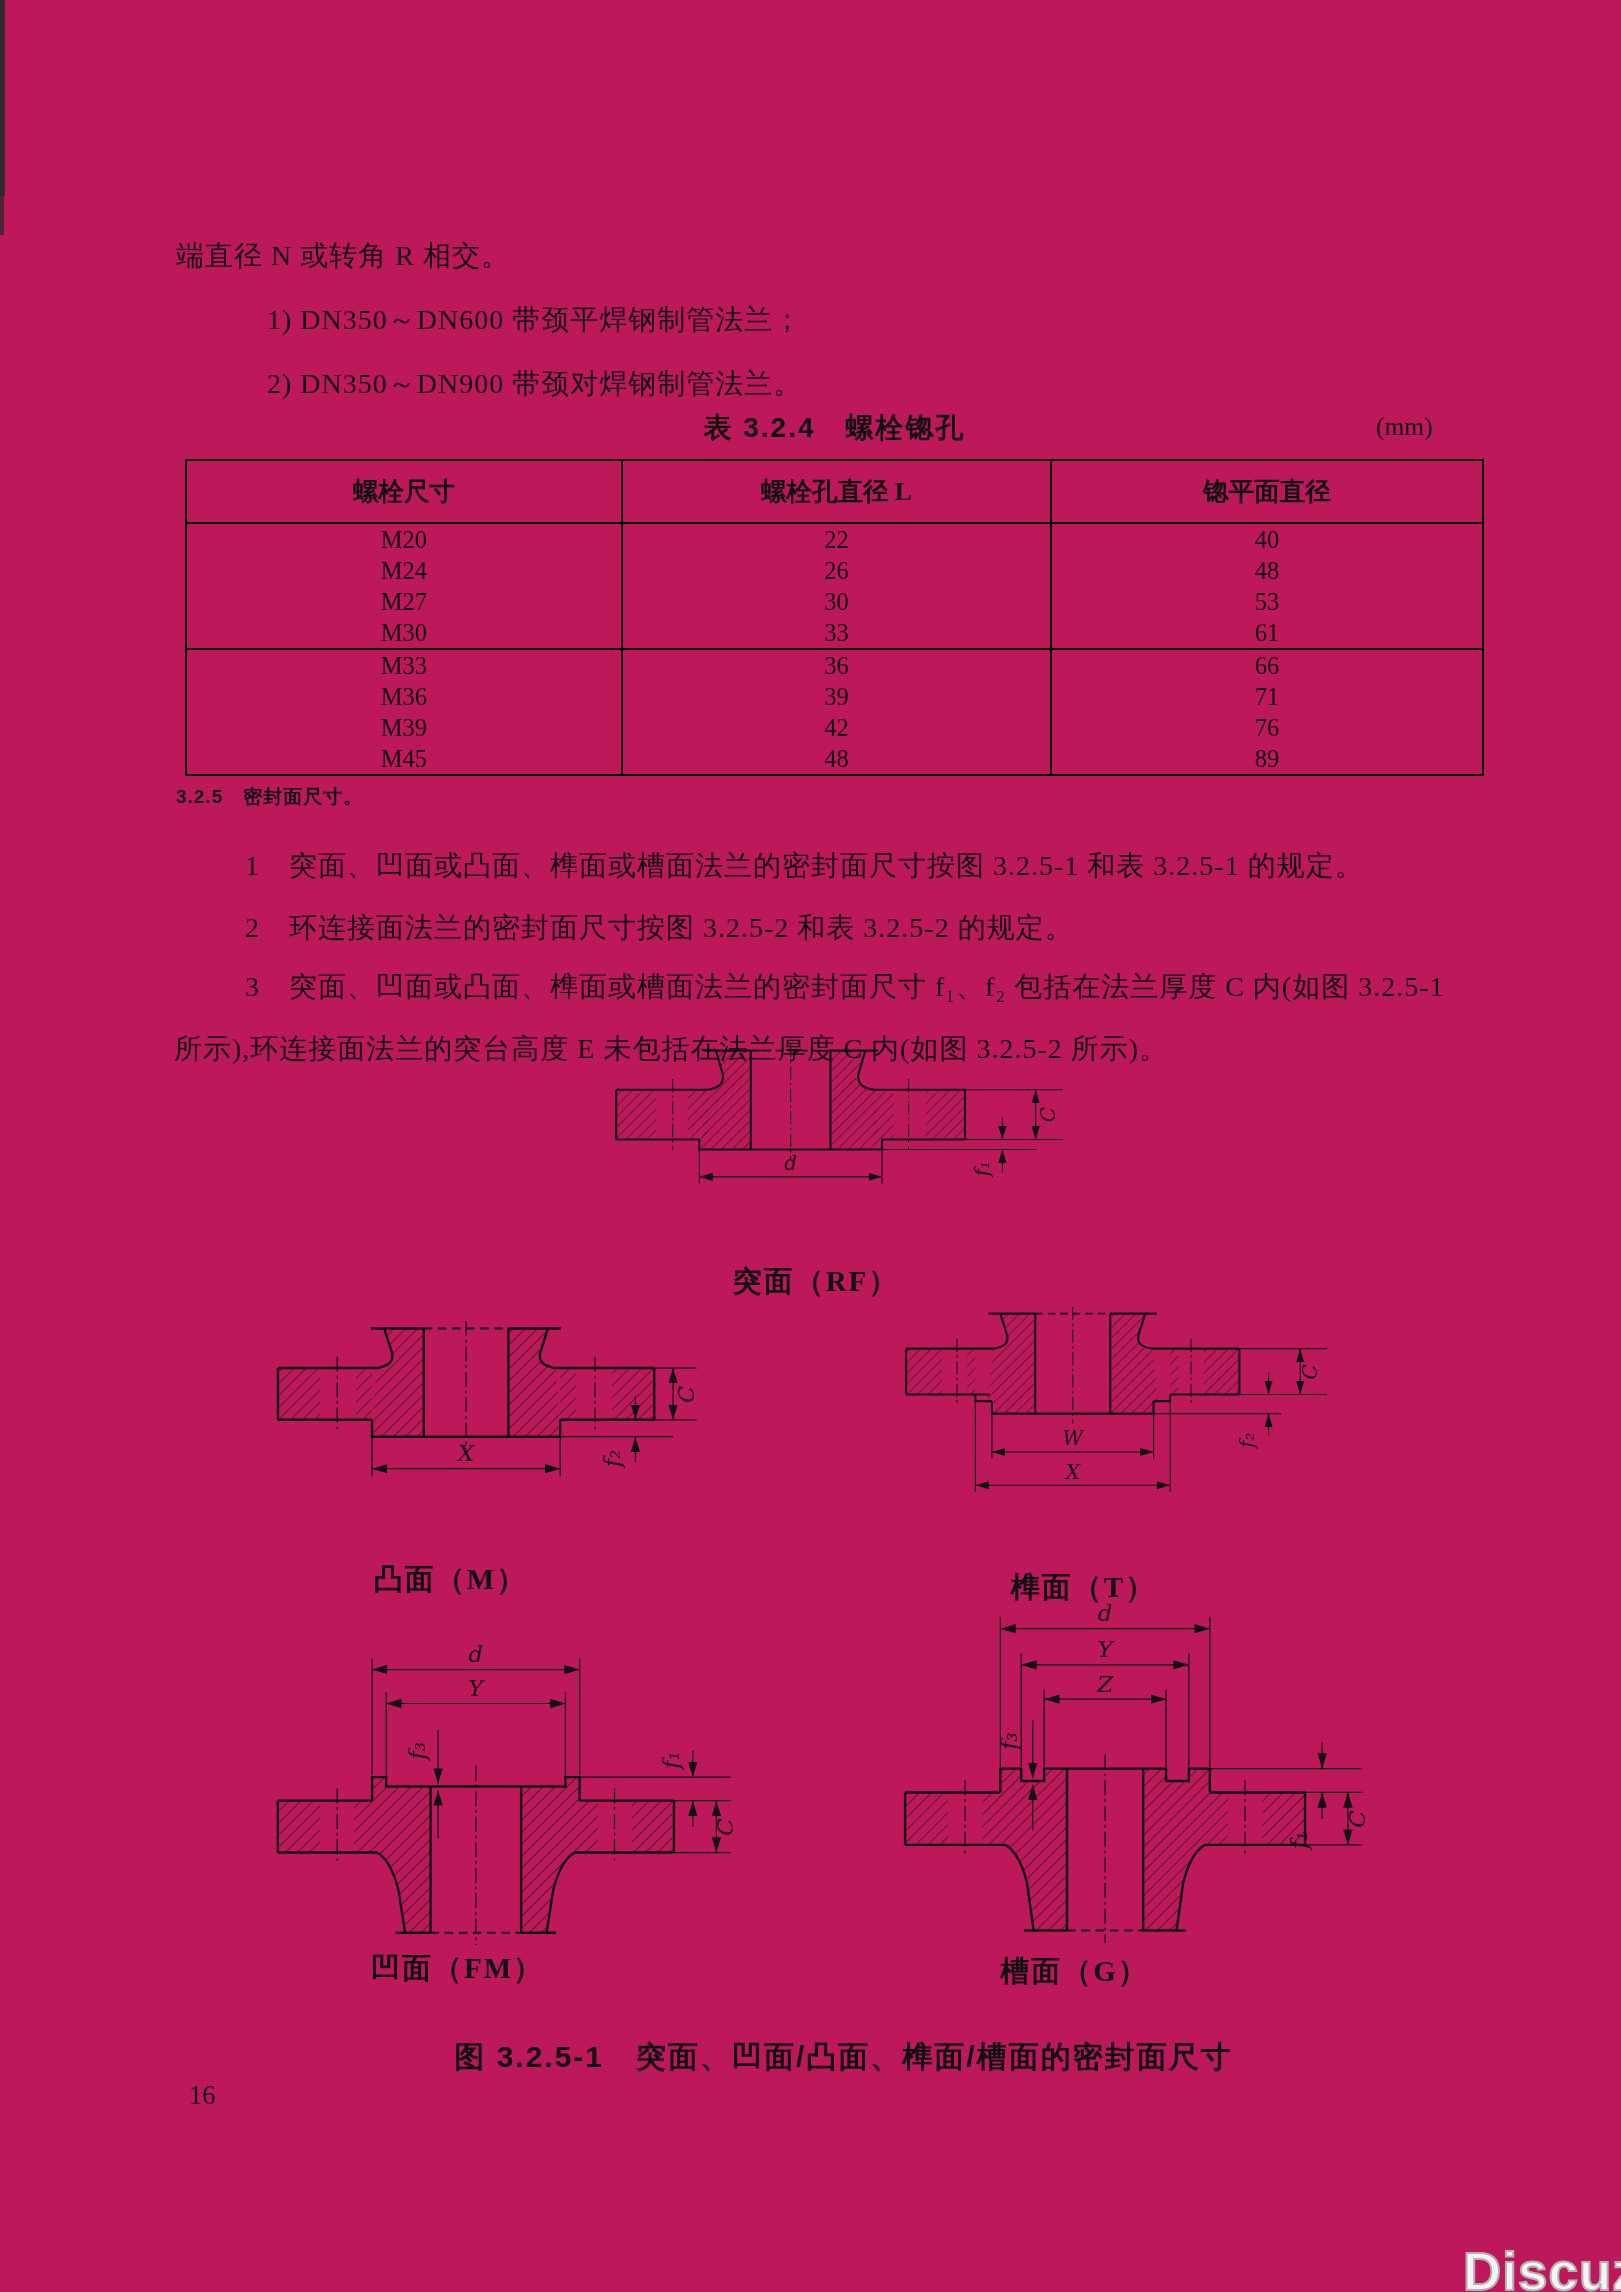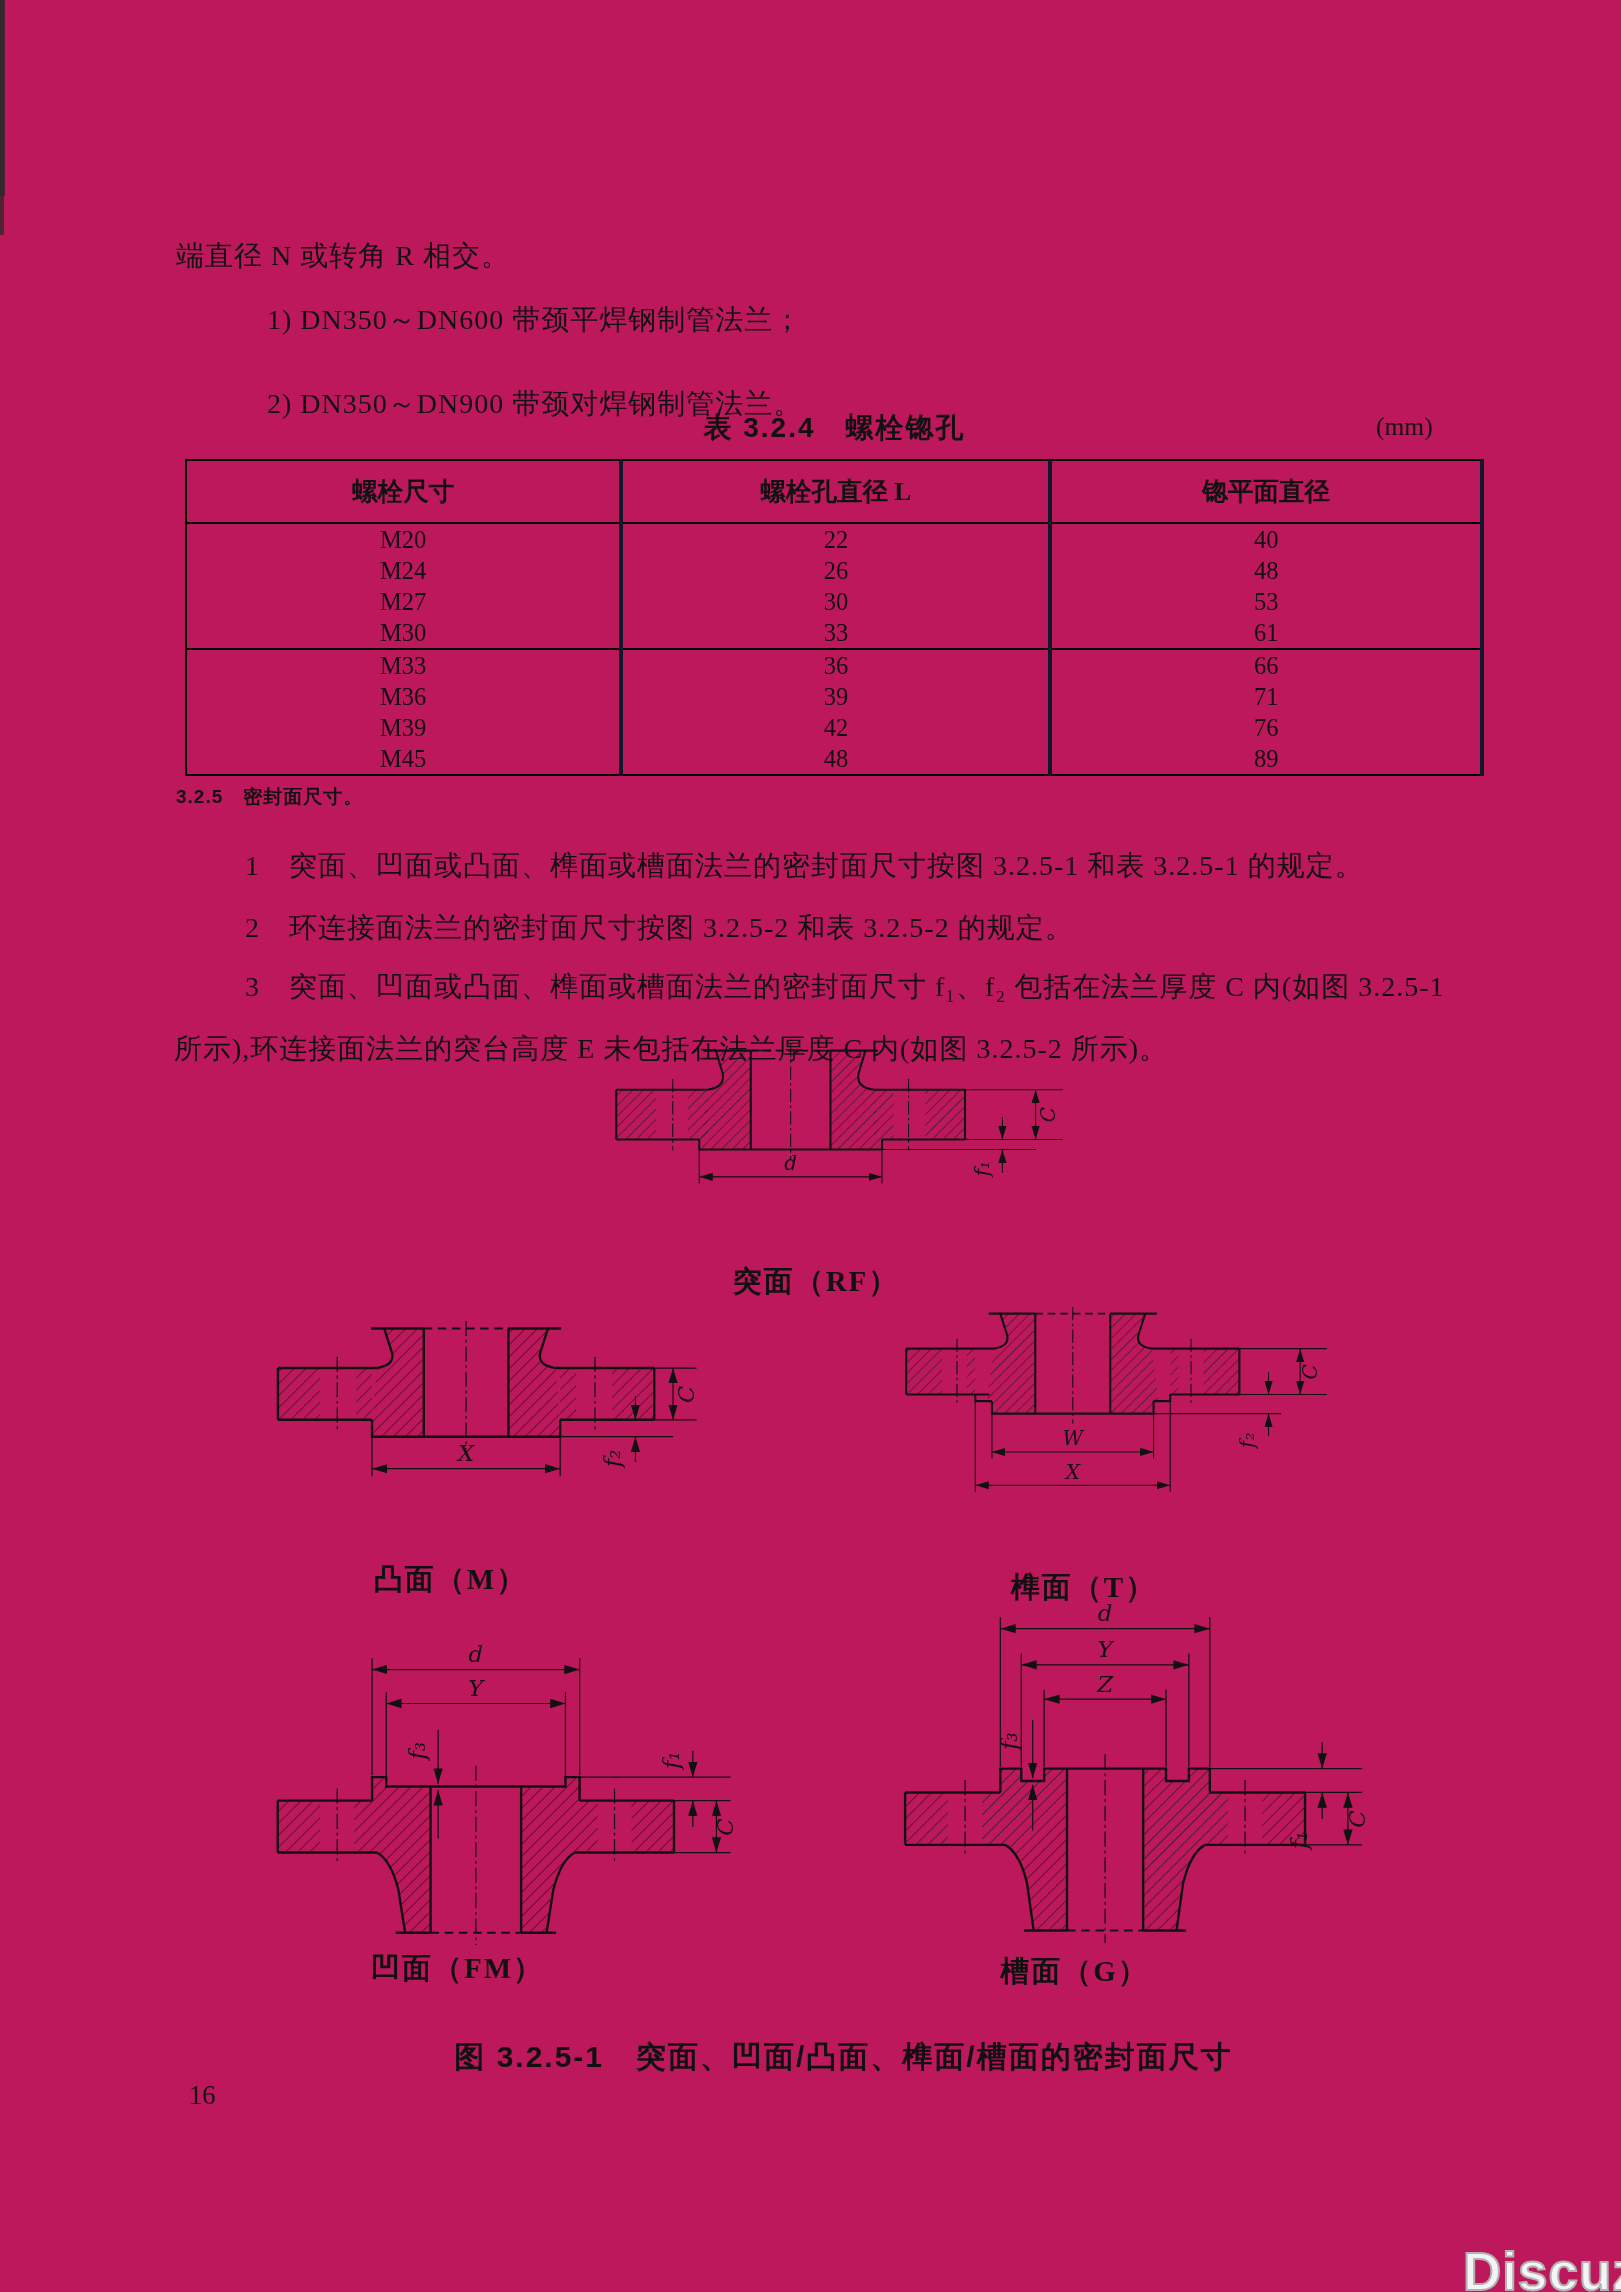--- a/index.html
+++ b/index.html
@@ -10,21 +10,21 @@
   }
   .txt{position:absolute;font-size:28px;white-space:nowrap;letter-spacing:1px;}
   .heading{font-family:"Liberation Sans","DejaVu Sans",sans-serif;font-weight:bold;}
   .table-title{position:absolute;text-align:center;font-size:28px;font-weight:bold;
     font-family:"Liberation Sans","DejaVu Sans",sans-serif;letter-spacing:2px;}
   .unit{position:absolute;font-size:25.5px;text-align:left;}
   table.spec{position:absolute;border-collapse:collapse;table-layout:fixed;
     font-size:24.5px;}
   table.spec th{font-size:25.5px;font-weight:600;border-bottom:2.9px solid #000;height:59px;}
   table.spec td{text-align:center;height:31px;padding:0;margin-left:32px;}
-  table.spec th,table.spec td{border-left:2px solid #000;border-right:4px solid #0f172a;}
+  table.spec th,table.spec td{border-left:2px solid #000;border-right:1px solid #0f172a;}
   table.spec{border:2.9px solid #000;}
   tbody.g2 tr:first-child td{border-top:2px solid #000;}
   .drawing{position:absolute;}
   .dcap{position:absolute;text-align:center;font-size:29px;font-weight:600;
     letter-spacing:2px;white-space:nowrap;}
   .figcap{position:absolute;text-align:center;font-size:30px;font-weight:bold;
     font-family:"Liberation Sans","DejaVu Sans",sans-serif;letter-spacing:2px;}
   .pagenum{position:absolute;font-size:26.5px;}
   .watermark{position:absolute;font-size:53px;font-weight:bold;
     font-family:"Liberation Sans","DejaVu Sans",sans-serif;
@@ -36,21 +36,21 @@
 </head>
 <body>
 
 <div class="page">
 
   <div class="edge" style="left:0;top:950;width:4.9px;height:196px;"></div>
   <div class="edge" style="left:0;top:1560;width:3.9px;height:235px;"></div>
 
   <div class="txt" style="left:176px;top:237px;">端直径 N 或转角 R 相交。</div>
   <div class="txt" style="left:267px;top:301px;">1) DN350～DN600 带颈平焊钢制管法兰；</div>
-  <div class="txt" style="left:267px;top:365px;margin-top:20px;">2) DN350～DN900 带颈对焊钢制管法兰。</div>
+  <div class="txt" style="left:267px;top:365px;">2) DN350～DN900 带颈对焊钢制管法兰。</div>
 
   <div class="table-title" style="left:185px;width:1299px;top:409px;">表 3.2.4　螺栓锪孔</div>
   <div class="unit" style="left:1376px;width:108px;top:412px;">(mm)</div>
 
   <table class="spec" style="left:185px;top:459px;width:1299px;">
     <colgroup>
         <col style="width:33.6%">
         <col style="width:33.1%">
         <col style="width:33.3%">
       </colgroup>

